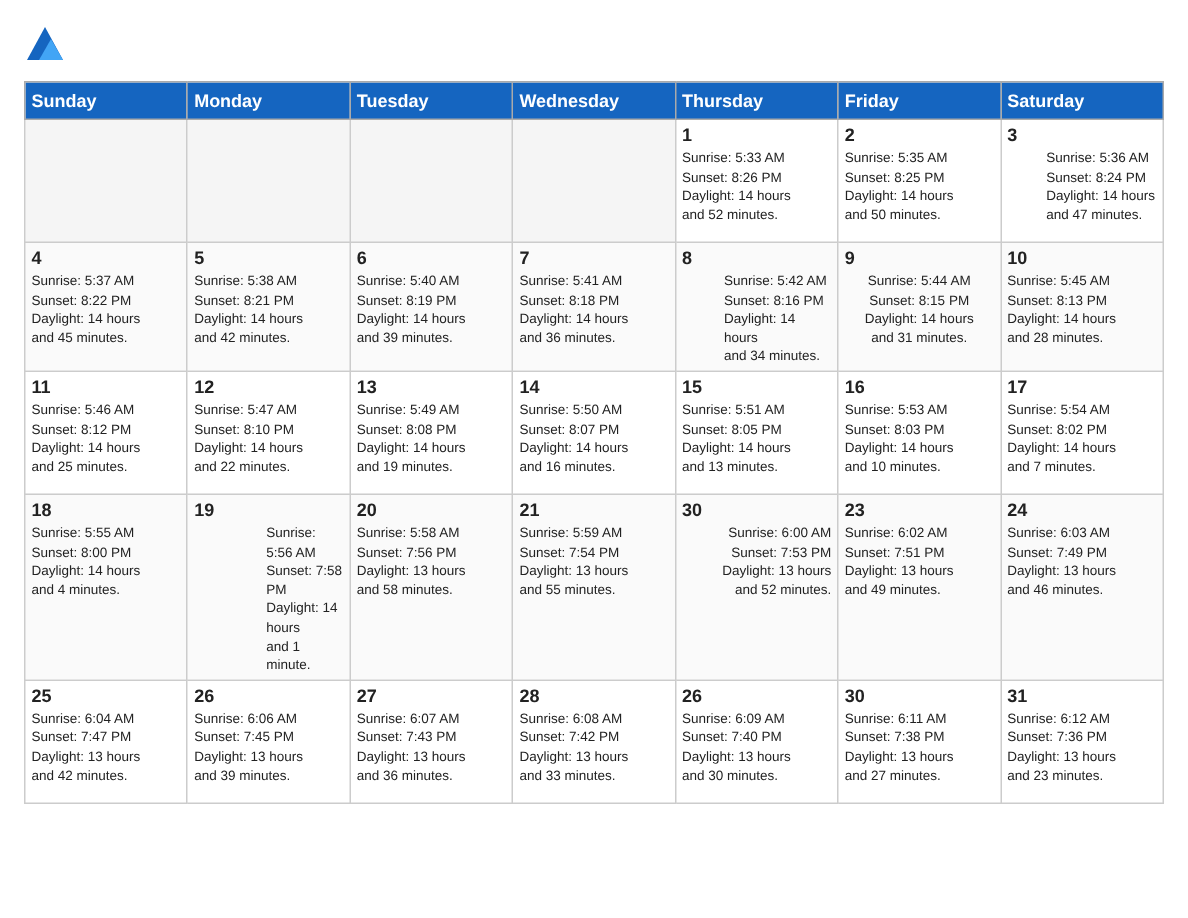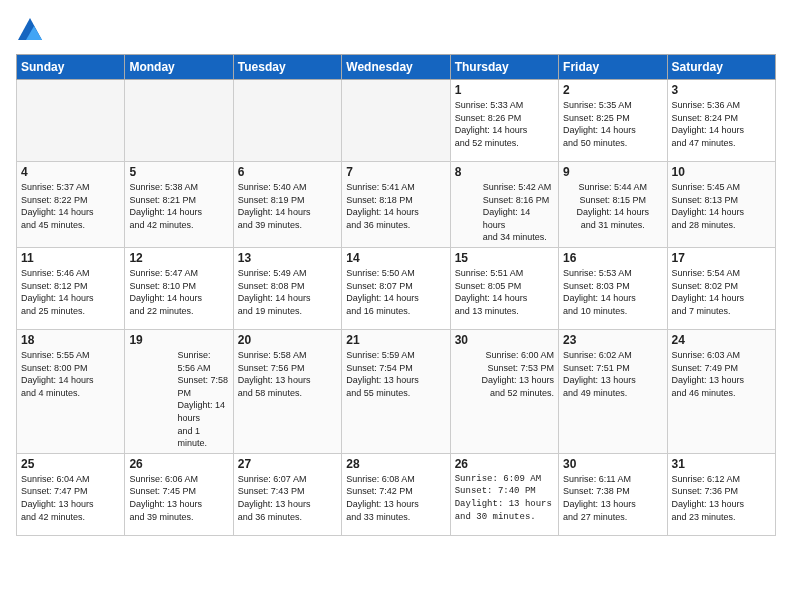--- a/index.html
+++ b/index.html
@@ -147,21 +147,21 @@
           </td>
           <td>
             <span class="day-num">2</span>
             <div class="day-info" style="white-space: pre-line;">Sunrise: 5:35 AM
 Sunset: 8:25 PM
 Daylight: 14 hours
 and 50 minutes.</div>
           </td>
           <td>
             <span class="day-num">3</span>
-            <div class="day-info" style="white-space: pre-line;">Sunrise: 5:36 AM
+            <div class="day-info" style="white-space: pre-line; margin-left: 26px;">Sunrise: 5:36 AM
 Sunset: 8:24 PM
 Daylight: 14 hours
 and 47 minutes.</div>
           </td>
         </tr>
         <tr>
           <td>
             <span class="day-num">4</span>
             <div class="day-info" style="white-space: pre-line;">Sunrise: 5:37 AM
 Sunset: 8:22 PM
@@ -337,21 +337,21 @@
           </td>
           <td>
             <span class="day-num">28</span>
             <div class="day-info" style="white-space: pre-line;">Sunrise: 6:08 AM
 Sunset: 7:42 PM
 Daylight: 13 hours
 and 33 minutes.</div>
           </td>
           <td>
             <span class="day-num">26</span>
-            <div class="day-info" style="white-space: pre-line; font-family: Liberation Mono, monospace;">Sunrise: 6:09 AM
+            <div class="day-info" style="white-space: pre-line;">Sunrise: 6:09 AM
 Sunset: 7:40 PM
 Daylight: 13 hours
 and 30 minutes.</div>
           </td>
           <td>
             <span class="day-num">30</span>
             <div class="day-info" style="white-space: pre-line;">Sunrise: 6:11 AM
 Sunset: 7:38 PM
 Daylight: 13 hours
 and 27 minutes.</div>

